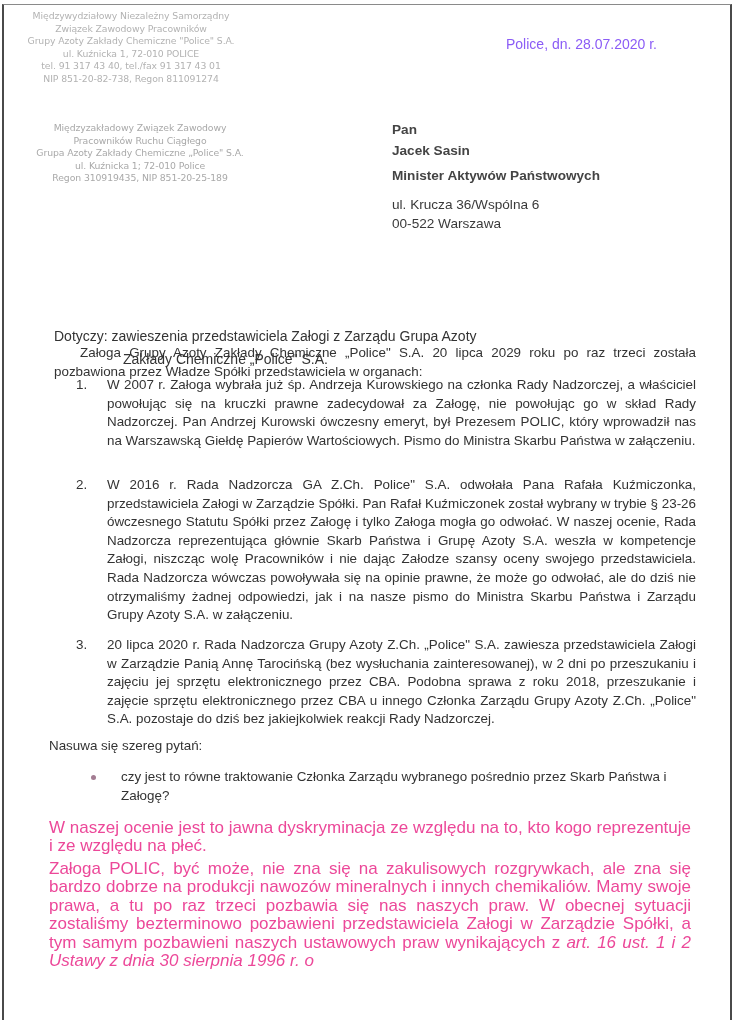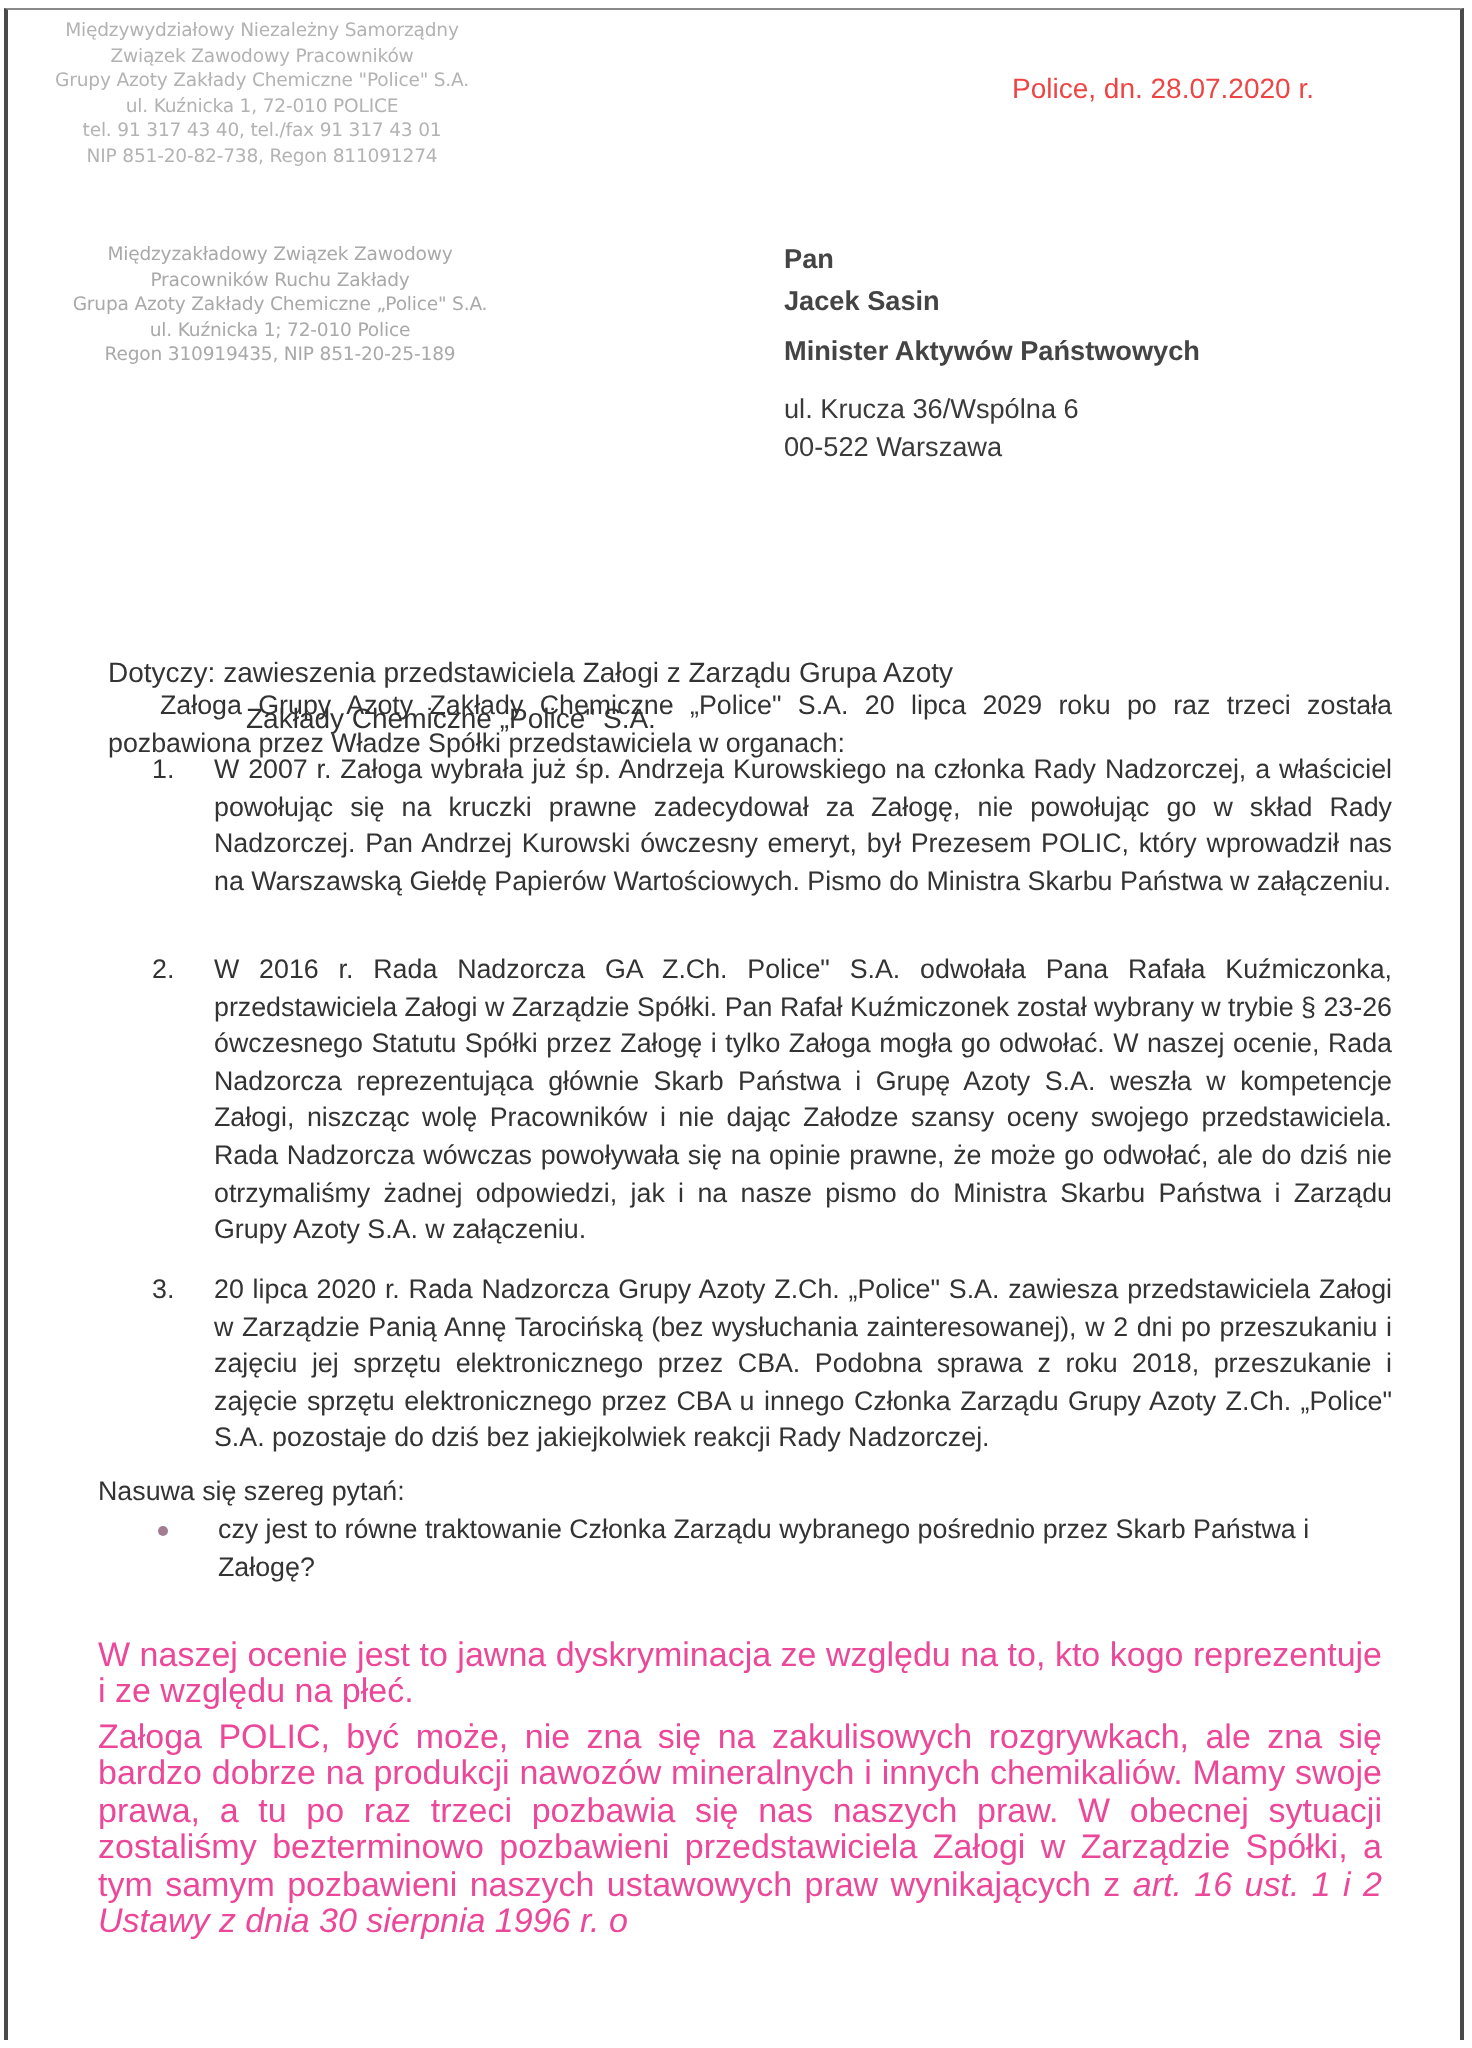--- a/index.html
+++ b/index.html
@@ -6,39 +6,39 @@
   body { width:736px; height:1024px; position:relative; overflow:hidden;
          font-family:"Liberation Sans", sans-serif; color:#2e2e2e; }
   .page { position:absolute; left:2px; top:4px; width:730px; height:1016px;
           border-left:2px solid #4a4a4a; border-right:2px solid #4a4a4a;
           border-top:1px solid #8a8a8a; box-sizing:border-box; background:#fff; }
   .stamp { position:absolute; text-align:center; color:#b3b3b3;
            font-family:"DejaVu Sans", sans-serif; font-size:9.3px; line-height:12.6px;
            letter-spacing:-0.1px; }
   .stamp1 { left:26px; top:10px; width:210px; }
   .stamp2 { left:20px; top:122px; width:240px; color:#a9a9a9; }
-  .date { position:absolute; left:506px; top:36px; font-size:14px; color:#ef4444; }
+  .date { position:absolute; left:506px; top:36px; font-size:14px; color:#8b5cf6; }
   .recipient { position:absolute; left:366px; top:122px; font-size:13.6px; color:#3a3a3a; }
   .recipient div { position:absolute; white-space:nowrap;padding-left:26px; }
   .recipient .bold { font-weight:bold; color:#444; }
   .subject { position:absolute; left:54px; top:280px; font-family:"Liberation Sans Narrow","Liberation Sans", sans-serif;
              font-size:14px; line-height:23px; color:#333;margin-top:45px; }
   .subject .label { display:inline-block; }
   .subject .line2 { padding-left:69px; }
   .body-text { position:absolute; font-size:13.4px; line-height:18.6px; color:#333;
                text-align:justify; }
   .intro { left:54px; top:344px; width:642px; text-indent:26px; }
   .list { position:absolute; left:76px; width:620px; font-size:13.4px; line-height:18.6px; color:#333; }
   .list .num { position:absolute; left:0; top:0; }
   .list .txt { margin-left:31px; text-align:justify; text-align-last:left; }
   .item1 { top:376px; }
   .item2 { top:476px; }
   .item3 { top:636px; }
   .questions { position:absolute; left:49px; top:737px; width:640px; font-size:13.4px; line-height:18.8px; color:#333; }
-  .questions ul { list-style:none; margin:0; padding:0; }
+  .questions ul { list-style:none; margin:12px; padding:0; }
   .questions li { position:relative; padding-left:60px; }
   .bullet { position:absolute; left:30px; top:7px; width:5px; height:5px; border-radius:50%;
             background:#a37c92; }
   .par { position:absolute; left:49px; width:642px; font-size:17px; line-height:18.4px; color:#ec4899; text-align:justify; }
   .par1 { top:819px; }
   .par2 { top:860px; }
   .par2 .italic { font-style:italic; }
 </style>
 </head>
 <body>
@@ -49,21 +49,21 @@
   <div>Międzywydziałowy Niezależny Samorządny</div>
   <div>Związek Zawodowy Pracowników</div>
   <div>Grupy Azoty Zakłady Chemiczne "Police" S.A.</div>
   <div>ul. Kuźnicka 1, 72-010 POLICE</div>
   <div>tel. 91 317 43 40, tel./fax 91 317 43 01</div>
   <div>NIP 851-20-82-738, Regon 811091274</div>
 </div>
 
 <div class="stamp stamp2">
   <div>Międzyzakładowy Związek Zawodowy</div>
-  <div>Pracowników Ruchu Zakłady</div>
+  <div>Pracowników Ruchu Ciągłego</div>
   <div>Grupa Azoty Zakłady Chemiczne „Police" S.A.</div>
   <div>ul. Kuźnicka 1; 72-010 Police</div>
   <div>Regon 310919435, NIP 851-20-25-189</div>
 </div>
 
 <div class="date">Police, dn. 28.07.2020 r.</div>
 
 <div class="recipient">
   <div class="bold" style="top:0px;">Pan</div>
   <div class="bold" style="top:21px;">Jacek Sasin</div>

